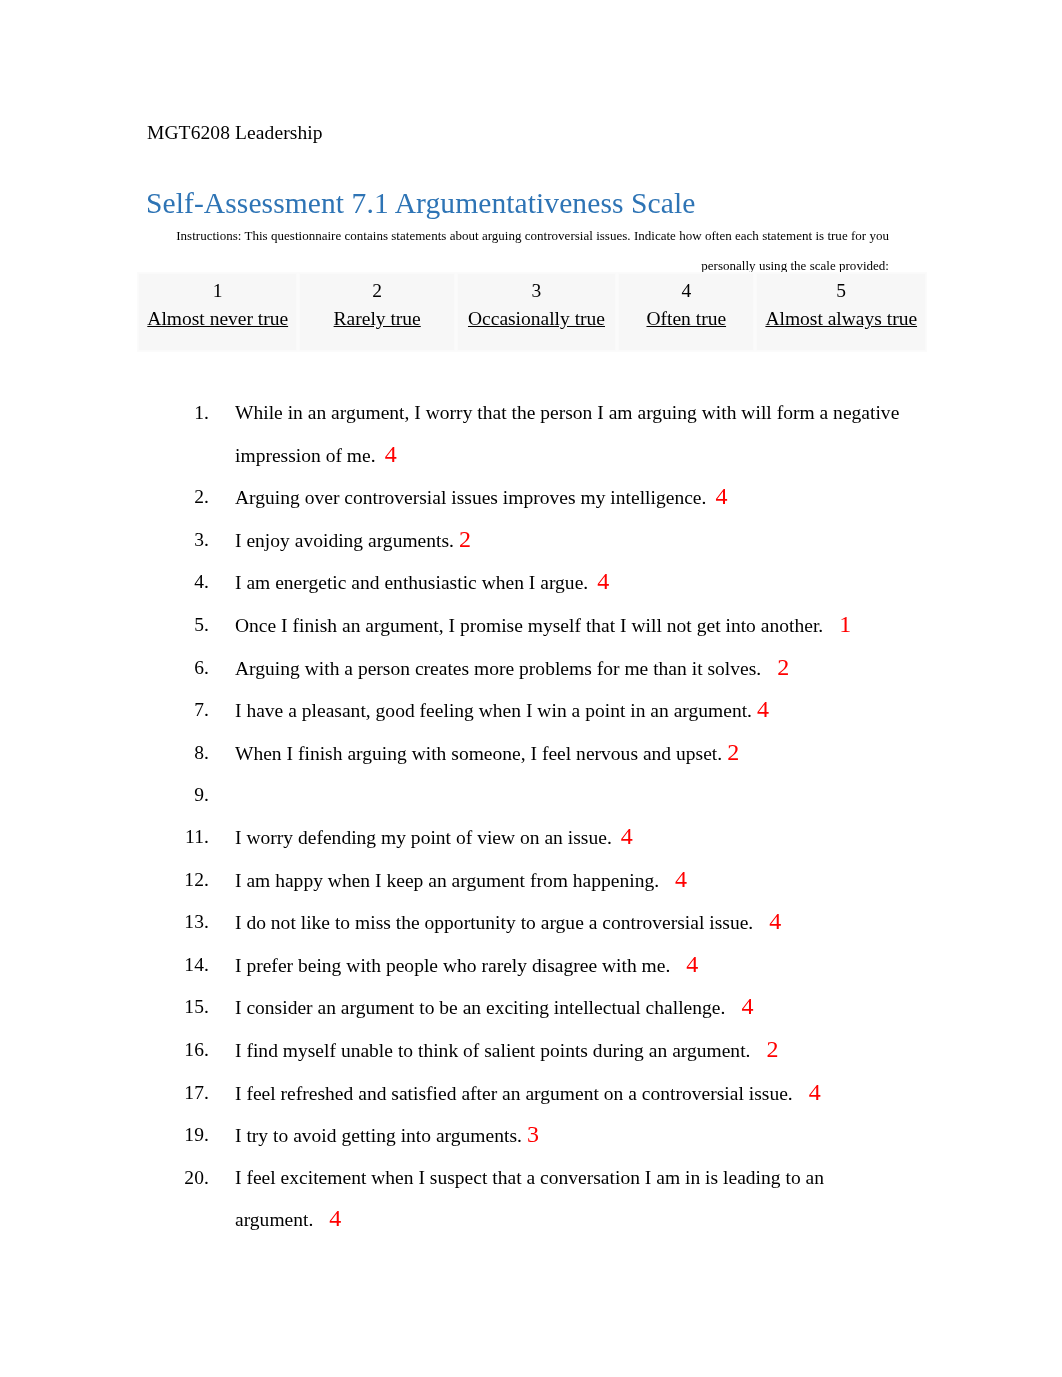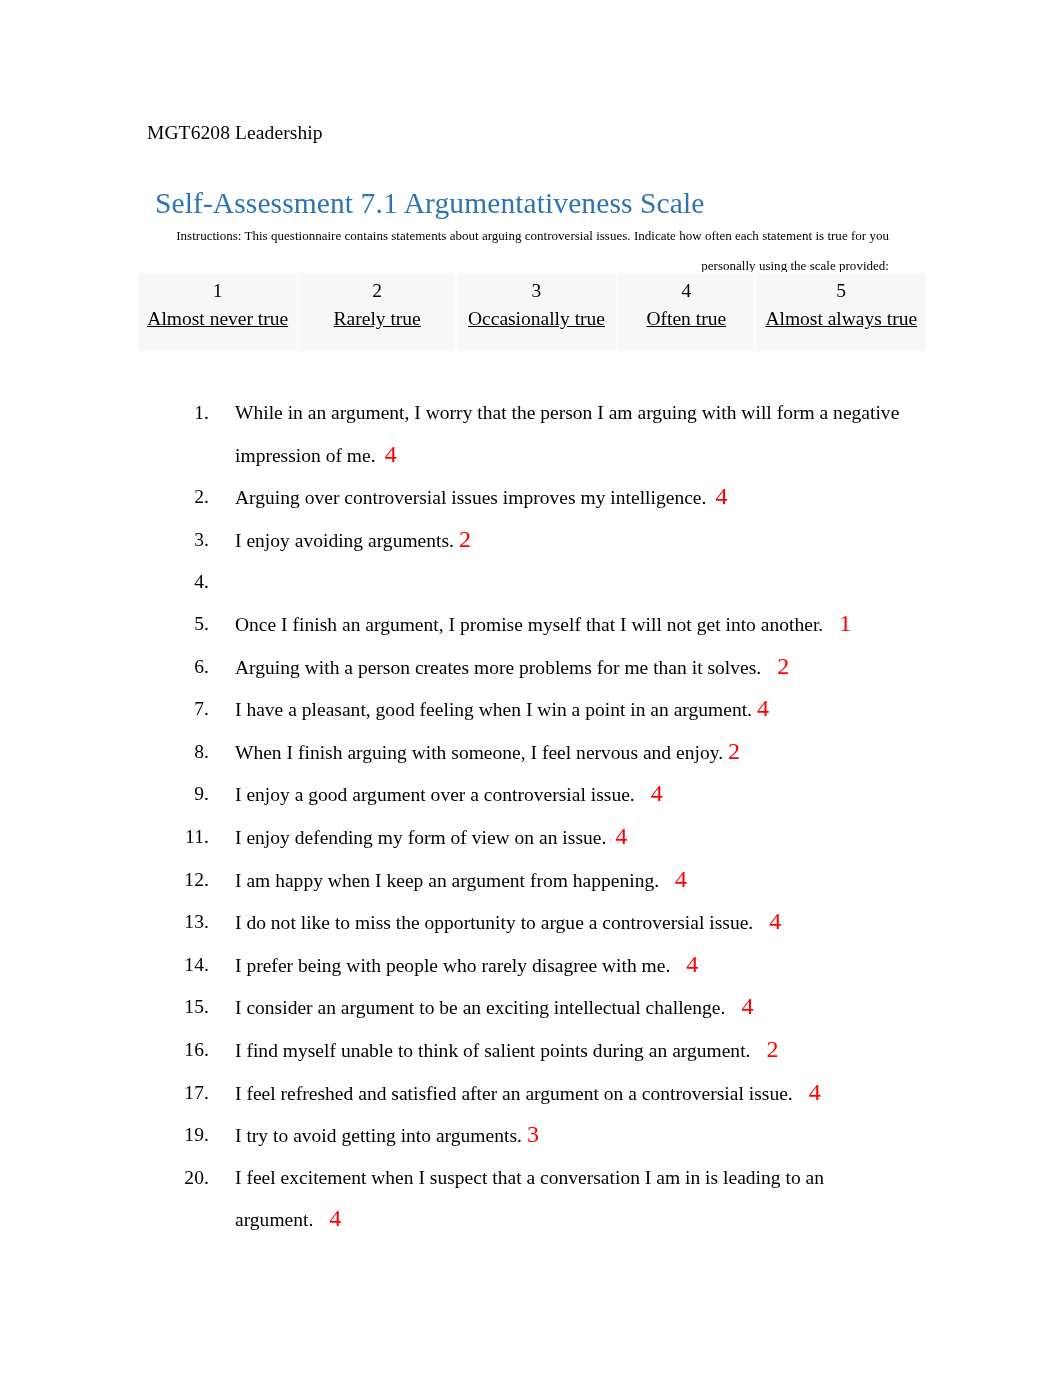--- a/index.html
+++ b/index.html
@@ -38,21 +38,20 @@
   .doc-heading {
     position: absolute;
     left: 146px;
     top: 185px;
     font-size: 29.5px;
     line-height: 36px;
     color: #2E74B5;
     font-weight: normal;
     letter-spacing: 0.1px;
     white-space: nowrap;
-    margin-left: 9px;
   }
 
   
   .instructions {
     position: absolute;
     left: 147px;
     top: 221px;
     width: 742px;
     font-size: 13px;
     line-height: 30px;
@@ -204,44 +203,44 @@
       <div class="q-item">
         <div class="q-num">2.</div>
         <div class="q-body"><span class="q-text">Arguing over controversial issues improves my intelligence.</span><span class="q-answer ">4</span></div>
       </div>
       <div class="q-item">
         <div class="q-num">3.</div>
         <div class="q-body"><span class="q-text">I enjoy avoiding arguments.</span><span class="q-answer gap-sm">2</span></div>
       </div>
       <div class="q-item">
         <div class="q-num">4.</div>
+        <div class="q-body"><span class="q-text">I am energetic and enthusiastic when I argue.</span><span class="q-answer ">4</span></div>
       </div>
       <div class="q-item">
         <div class="q-num">5.</div>
         <div class="q-body"><span class="q-text">Once I finish an argument, I promise myself that I will not get into another.</span><span class="q-answer gap-lg">1</span></div>
       </div>
       <div class="q-item">
         <div class="q-num">6.</div>
         <div class="q-body"><span class="q-text">Arguing with a person creates more problems for me than it solves.</span><span class="q-answer gap-lg">2</span></div>
       </div>
       <div class="q-item">
         <div class="q-num">7.</div>
         <div class="q-body"><span class="q-text">I have a pleasant, good feeling when I win a point in an argument.</span><span class="q-answer gap-sm">4</span></div>
       </div>
       <div class="q-item">
         <div class="q-num">8.</div>
-        <div class="q-body"><span class="q-text">When I finish arguing with someone, I feel nervous and enjoy.</span><span class="q-answer gap-sm">2</span></div>
+        <div class="q-body"><span class="q-text">When I finish arguing with someone, I feel nervous and upset.</span><span class="q-answer gap-sm">2</span></div>
       </div>
       <div class="q-item">
         <div class="q-num">9.</div>
-        <div class="q-body"><span class="q-text">I enjoy a good argument over a controversial issue.</span><span class="q-answer gap-lg">4</span></div>
       </div>
       <div class="q-item">
         <div class="q-num">11.</div>
-        <div class="q-body"><span class="q-text">I enjoy defending my form of view on an issue.</span><span class="q-answer ">4</span></div>
+        <div class="q-body"><span class="q-text">I worry defending my point of view on an issue.</span><span class="q-answer ">4</span></div>
       </div>
       <div class="q-item">
         <div class="q-num">12.</div>
         <div class="q-body"><span class="q-text">I am happy when I keep an argument from happening.</span><span class="q-answer gap-lg">4</span></div>
       </div>
       <div class="q-item">
         <div class="q-num">13.</div>
         <div class="q-body"><span class="q-text">I do not like to miss the opportunity to argue a controversial issue.</span><span class="q-answer gap-lg">4</span></div>
       </div>
       <div class="q-item">

